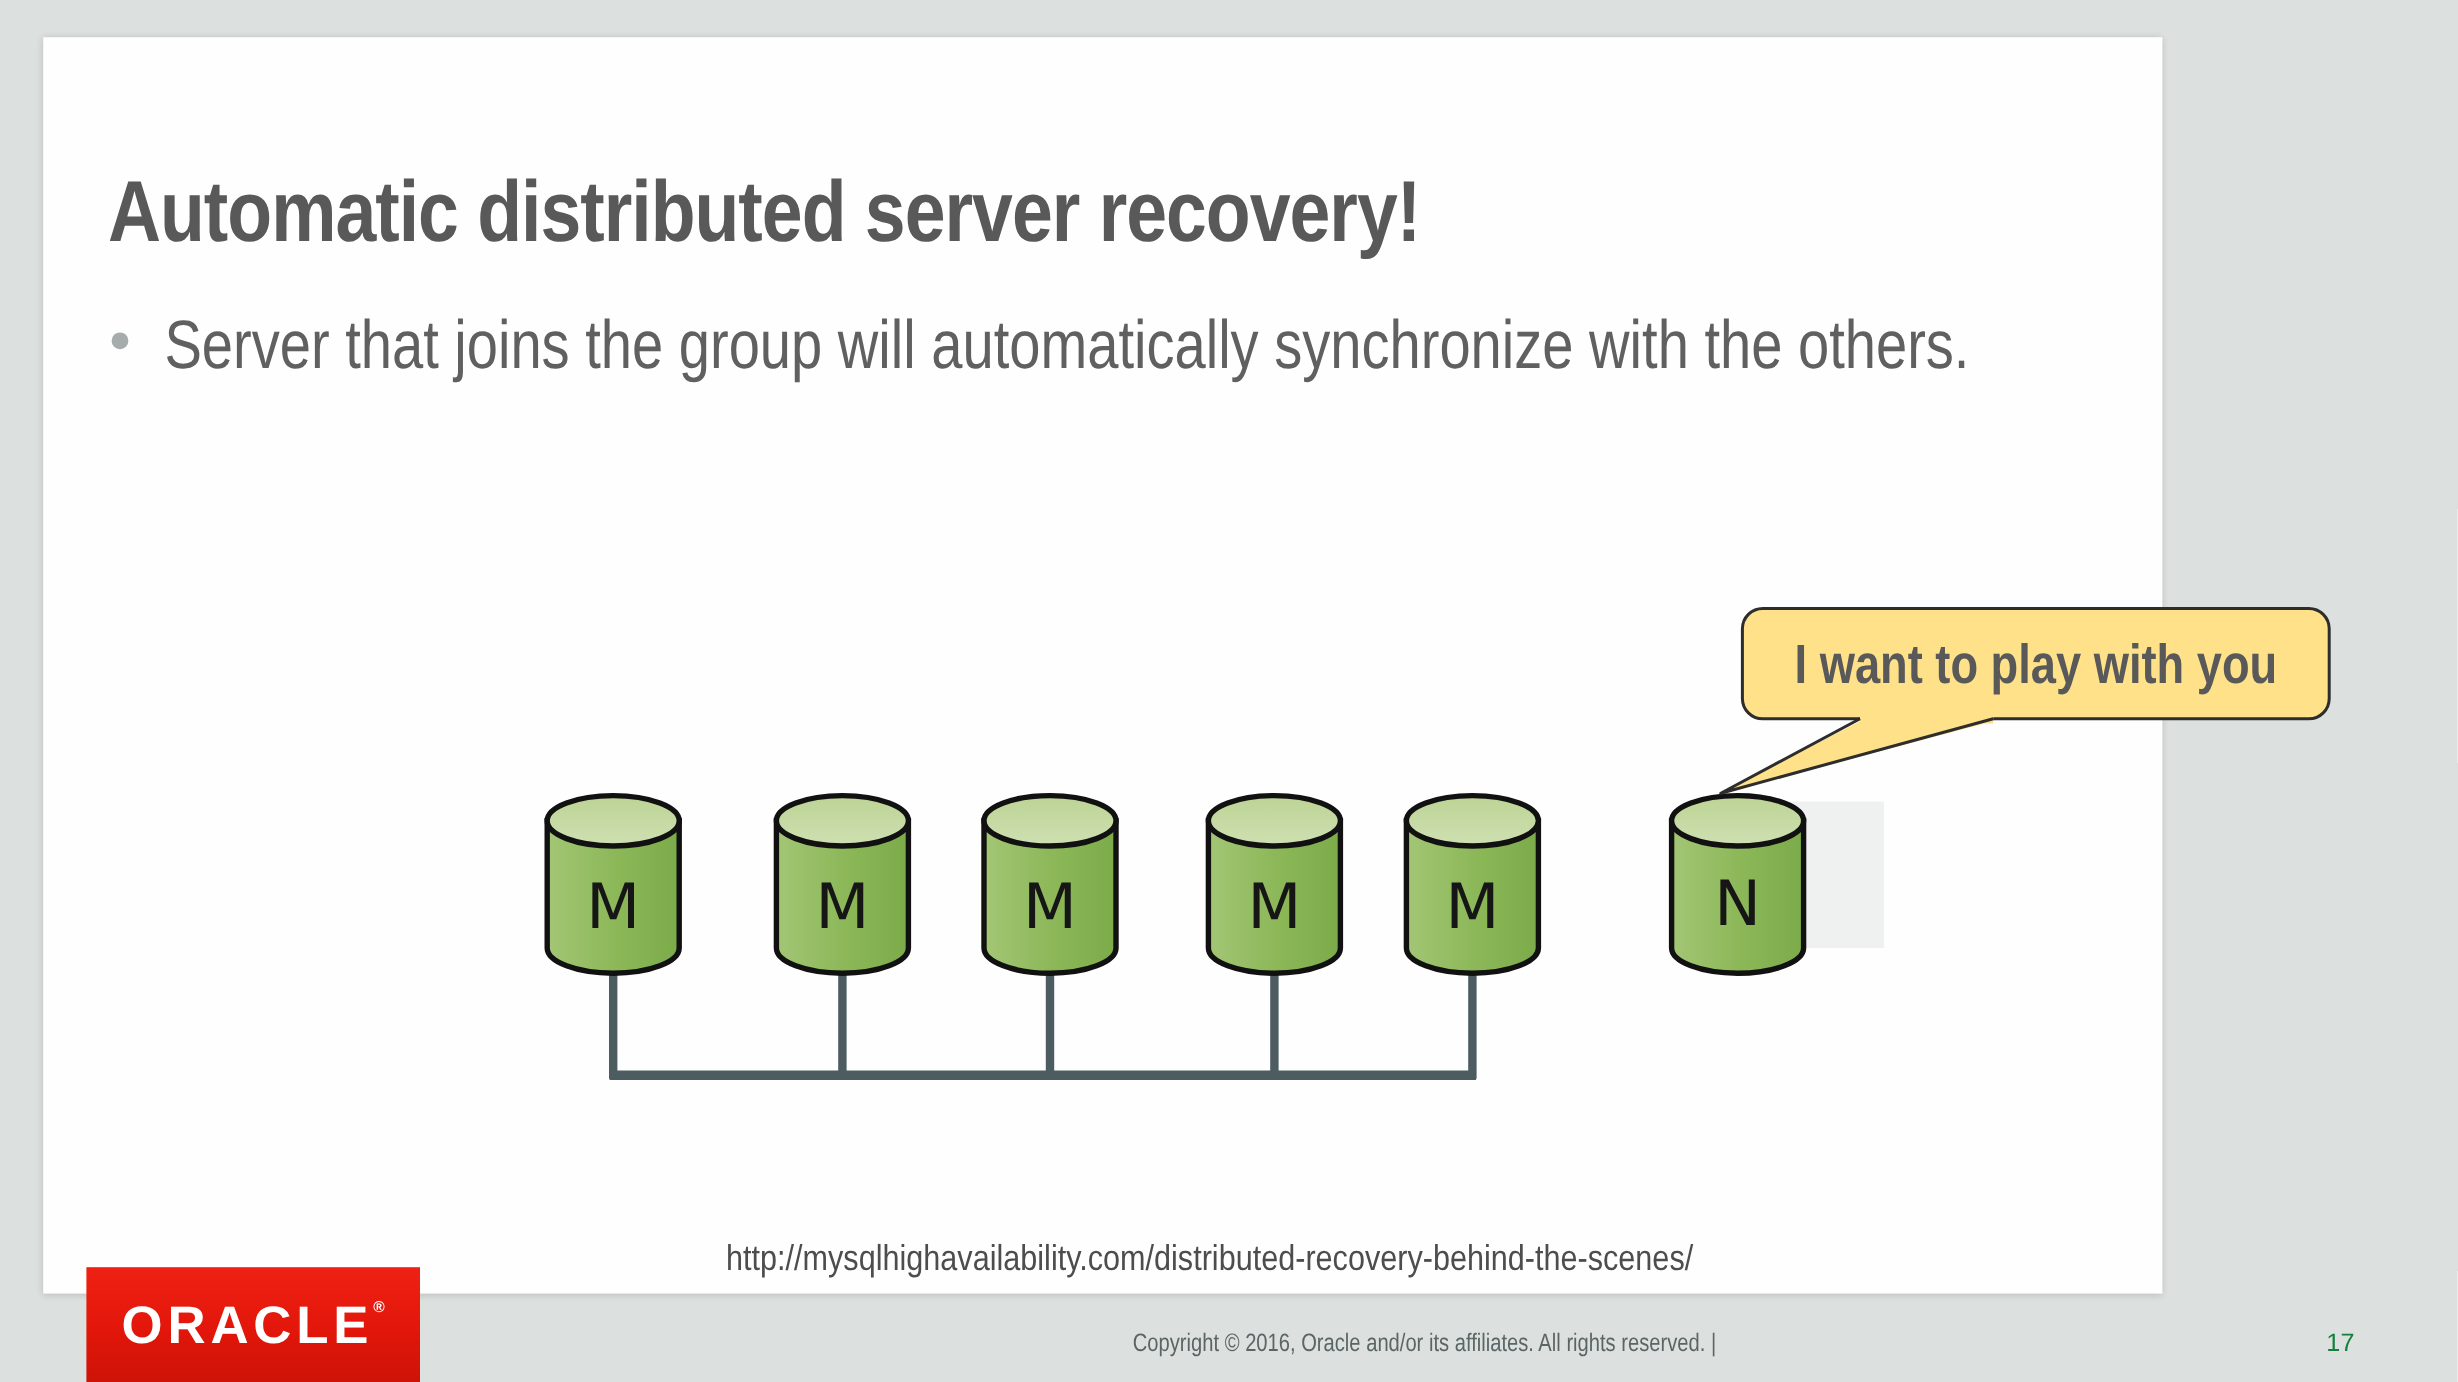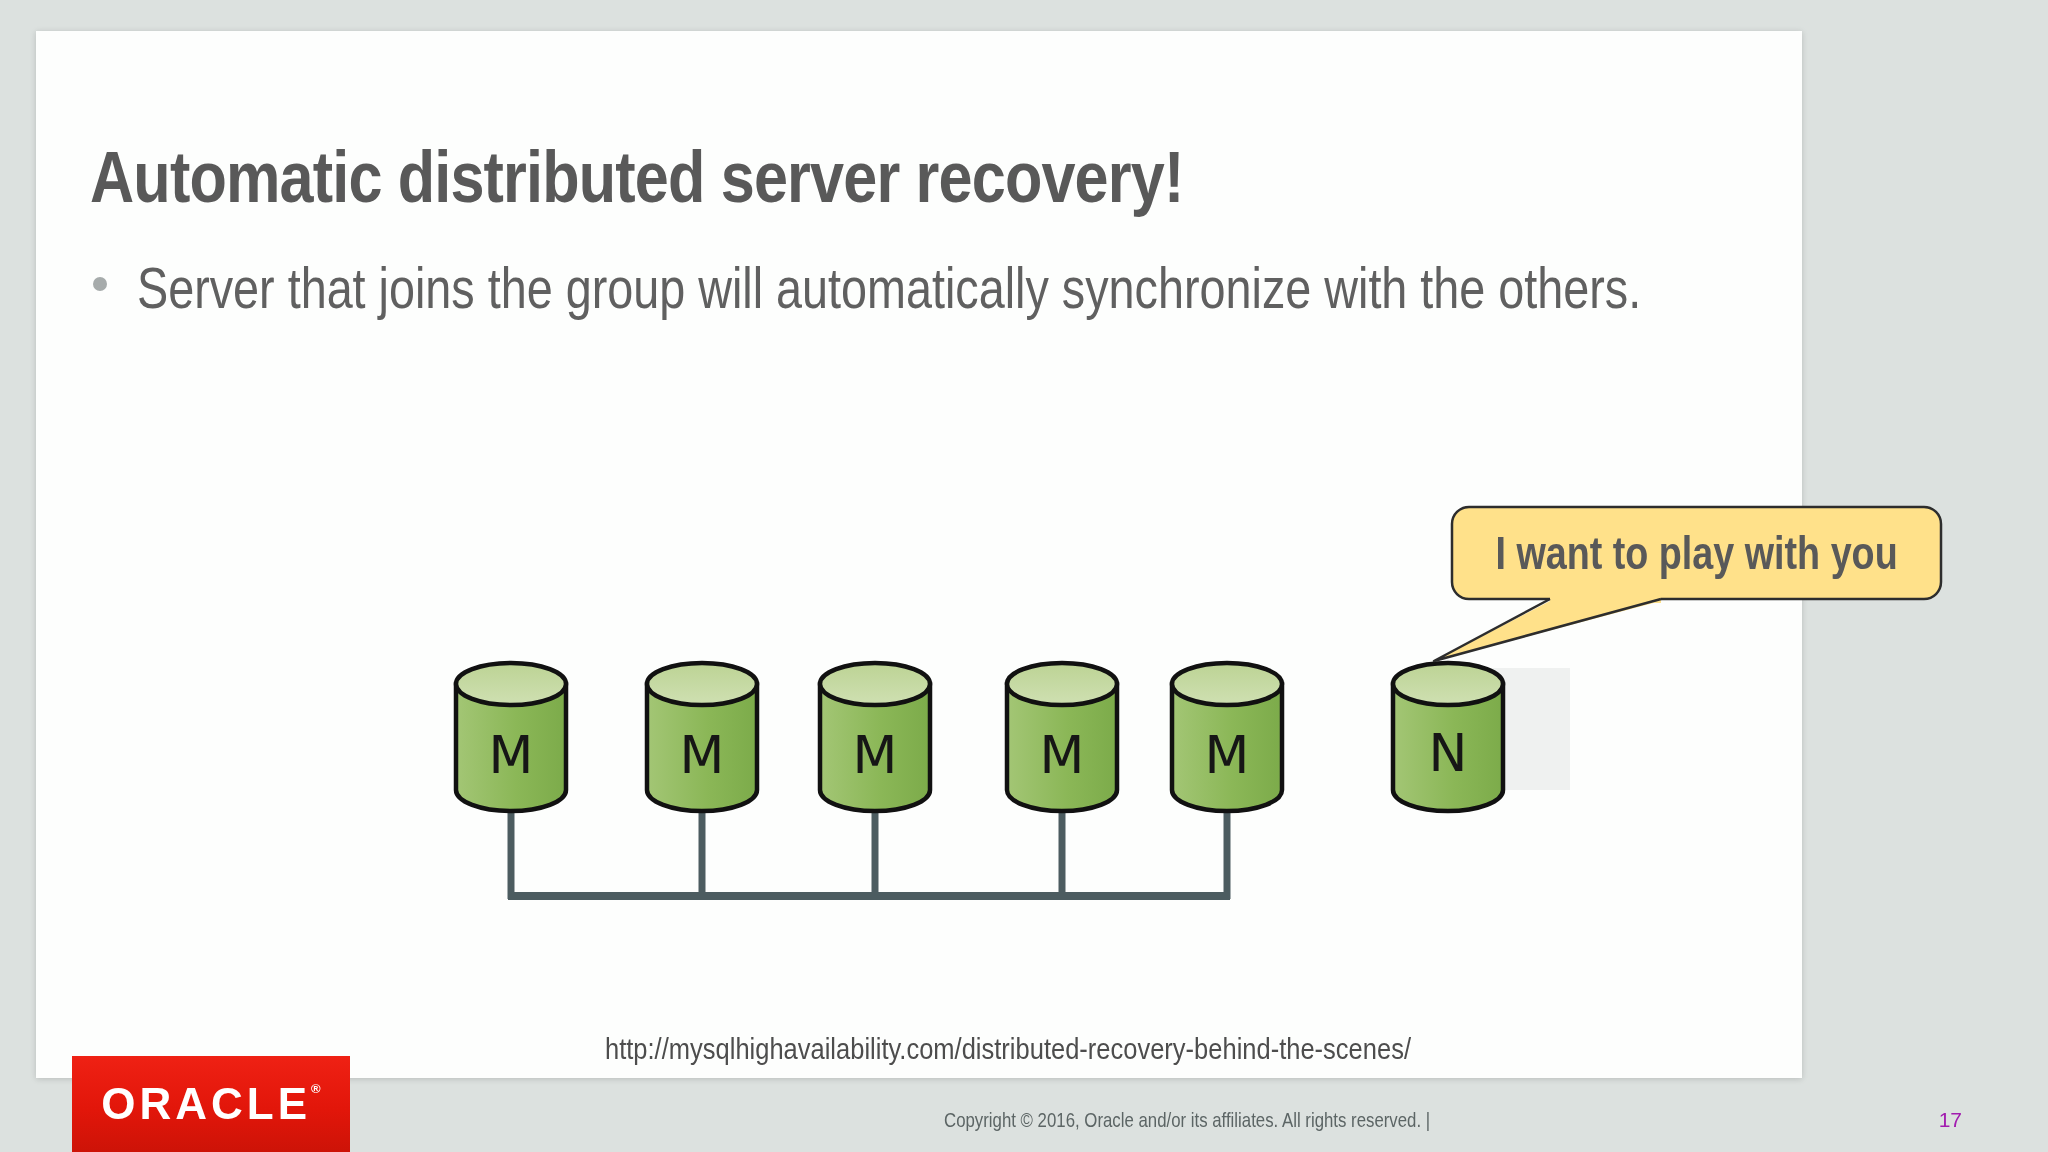--- a/index.html
+++ b/index.html
@@ -103,21 +103,21 @@
     font-size: 21px;
     color: #5c6565;
     white-space: nowrap;
     transform: scaleX(.8);
     transform-origin: left top;
   }
   .footer-page-number {
     position: absolute;
     right: 86px; top: 1108px;
     font-size: 21px;
-    color: #a21caf;
+    color: #15803d;
   }
 </style>
 </head>
 <body>
 
 <div id="page">
 
   <div class="slide">
 
     <div class="title" style="position:absolute; left:54px; top:107px;">Automatic distributed server recovery!</div>

